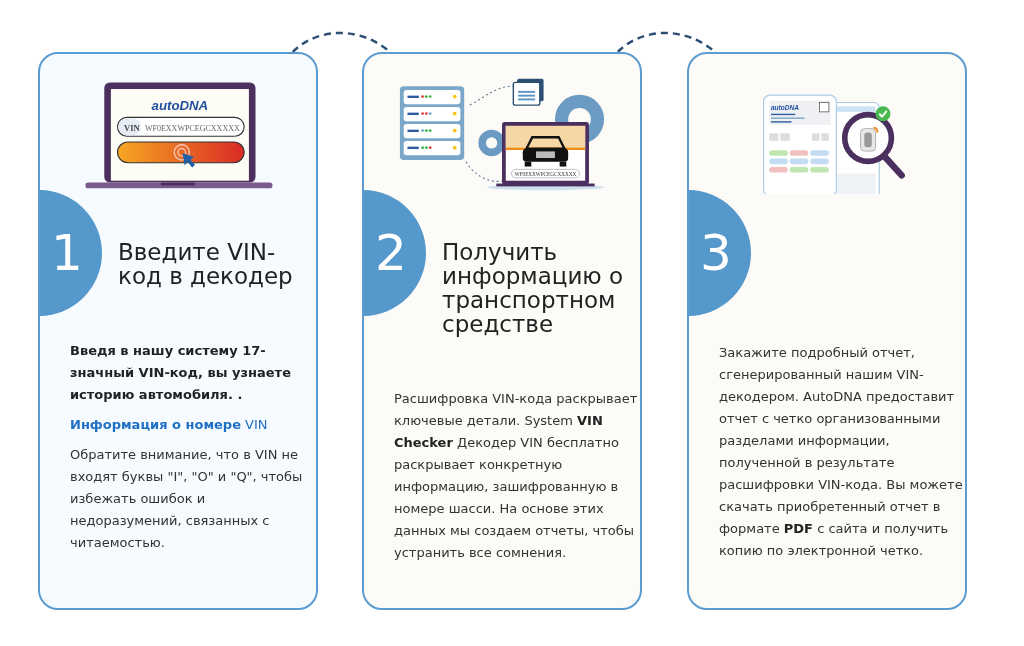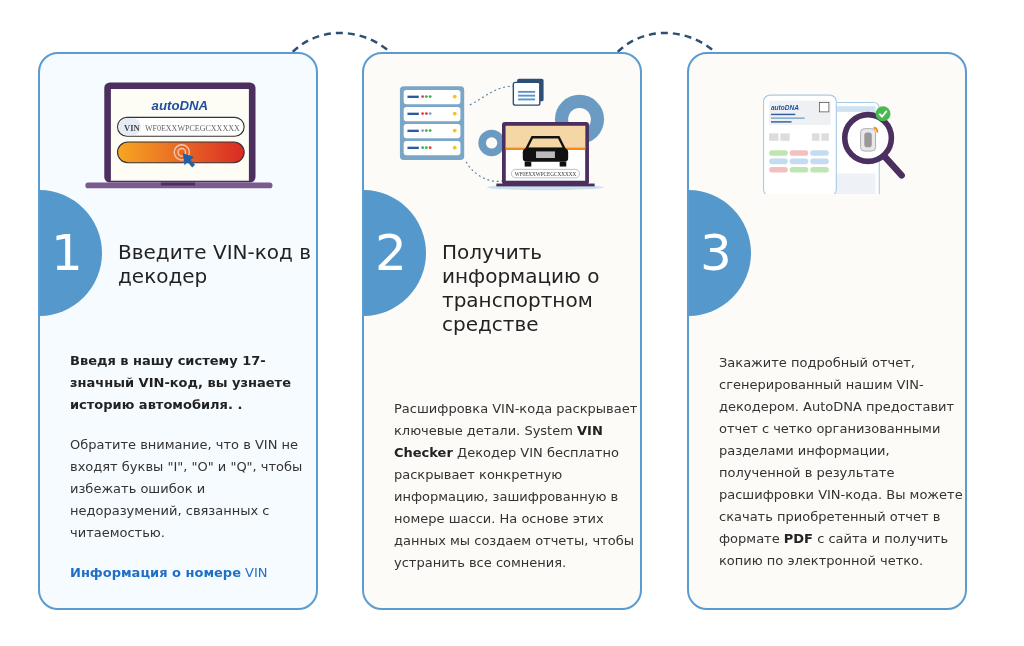--- a/index.html
+++ b/index.html
@@ -20,34 +20,34 @@
   .badge {
     position: absolute; left: -2px; top: 136px; width: 64px; height: 126px;
     background: #5598cb; border-radius: 0 63px 63px 0;
     display: flex; align-items: center; justify-content: center;
   }
   .badge span {
     color: #ffffff; font-size: 50px; font-weight: 400; margin-left: -6px;
     font-family: "DejaVu Sans", sans-serif;
   }
   .step-title {
-    position: absolute; left: 78px; font-size: 20px; line-height: 24px; color: #222;
+    position: absolute; left: 78px; font-size: 23px; line-height: 24px; color: #222;
     font-weight: 400;
   }
   .c1 .step-title { top: 186px; width: 200px; }
   .c2 .step-title { top: 186px; width: 200px; }
   .c3 .step-title { top: 186px; width: 200px; }
 
   .body-text {
     position: absolute; left: 30px; width: 245px; font-size: 13px; line-height: 22px; color: #333;
   }
   .c1 .body-text { top: 278px; }
   .c2 .body-text { top: 326px; }
   .c3 .body-text { top: 280px; }
-  .body-text p { margin: 18px 0 8px 0; }
+  .body-text p { margin: 8px 0 8px 0; }
   .bold { font-weight: 700; color: #222; }
   .link { color: #1f6fc4; font-weight: 700; text-decoration: none; cursor: pointer; }
   .link .thin { font-weight: 400; }
 
   .arrow { position: absolute; }
 </style>
 </head>
 <body>
 
 <svg class="arrow" style="left:270px;top:20px;" width="150" height="60" viewBox="0 0 150 60">
@@ -80,22 +80,22 @@
     <polygon points="151,101 153,114 156,110 161,116 164,113 159,108 163,105" fill="#1f5fa8"></polygon>
     <rect x="48" y="132" width="198" height="6" rx="3" fill="#7b5a8e"></rect>
     <rect x="128" y="132" width="36" height="3" fill="#4b2f5e"></rect>
   </svg>
   <div class="badge">
       <span>1</span>
     </div>
   <div class="step-title">Введите VIN-код в декодер</div>
   <div class="body-text">
     <p class="bold">Введя в нашу систему 17-значный VIN-код, вы узнаете историю автомобиля. .</p>
+    <p><a class="link"><span>Информация о номере</span><span class="thin"> VIN</span></a></p>
     <p>Обратите внимание, что в VIN не входят буквы "I", "O" и "Q", чтобы избежать ошибок и недоразумений, связанных с читаемостью.</p>
-    <p><a class="link"><span>Информация о номере</span><span class="thin"> VIN</span></a></p>
   </div>
 </div>
 
 <div class="card c2">
   <svg class="illus" viewBox="0 0 292 140">
 
     <g>
       <rect x="38" y="30" width="68" height="78" rx="4" fill="#7aa7c8"></rect>
       <rect x="42" y="34" width="60" height="15" rx="3" fill="#fff"></rect>
       <rect x="42" y="52" width="60" height="15" rx="3" fill="#fff"></rect>

